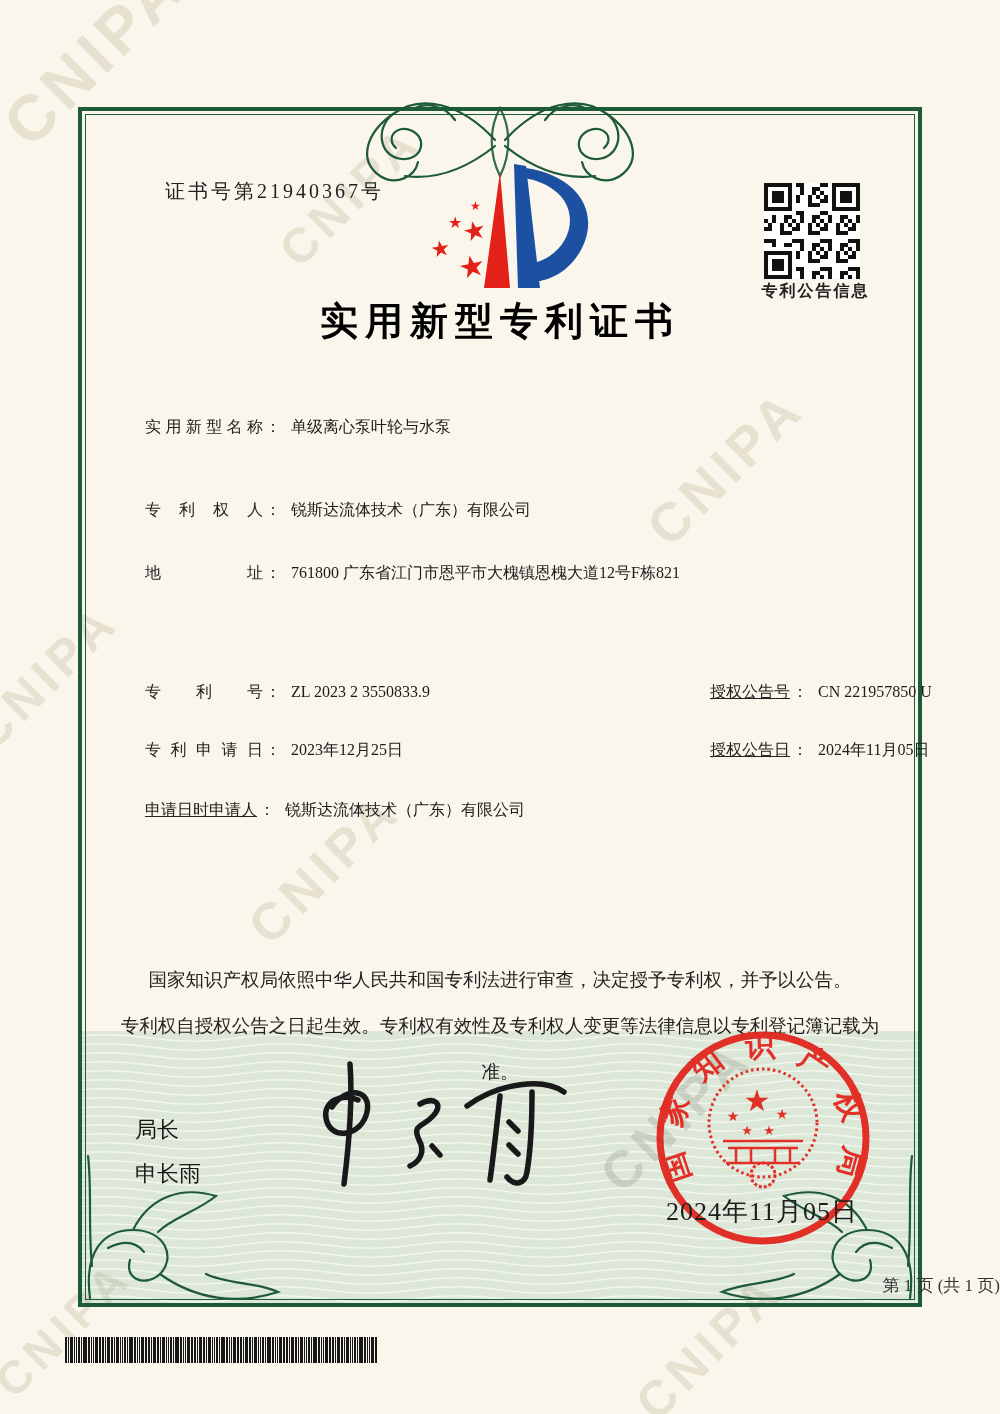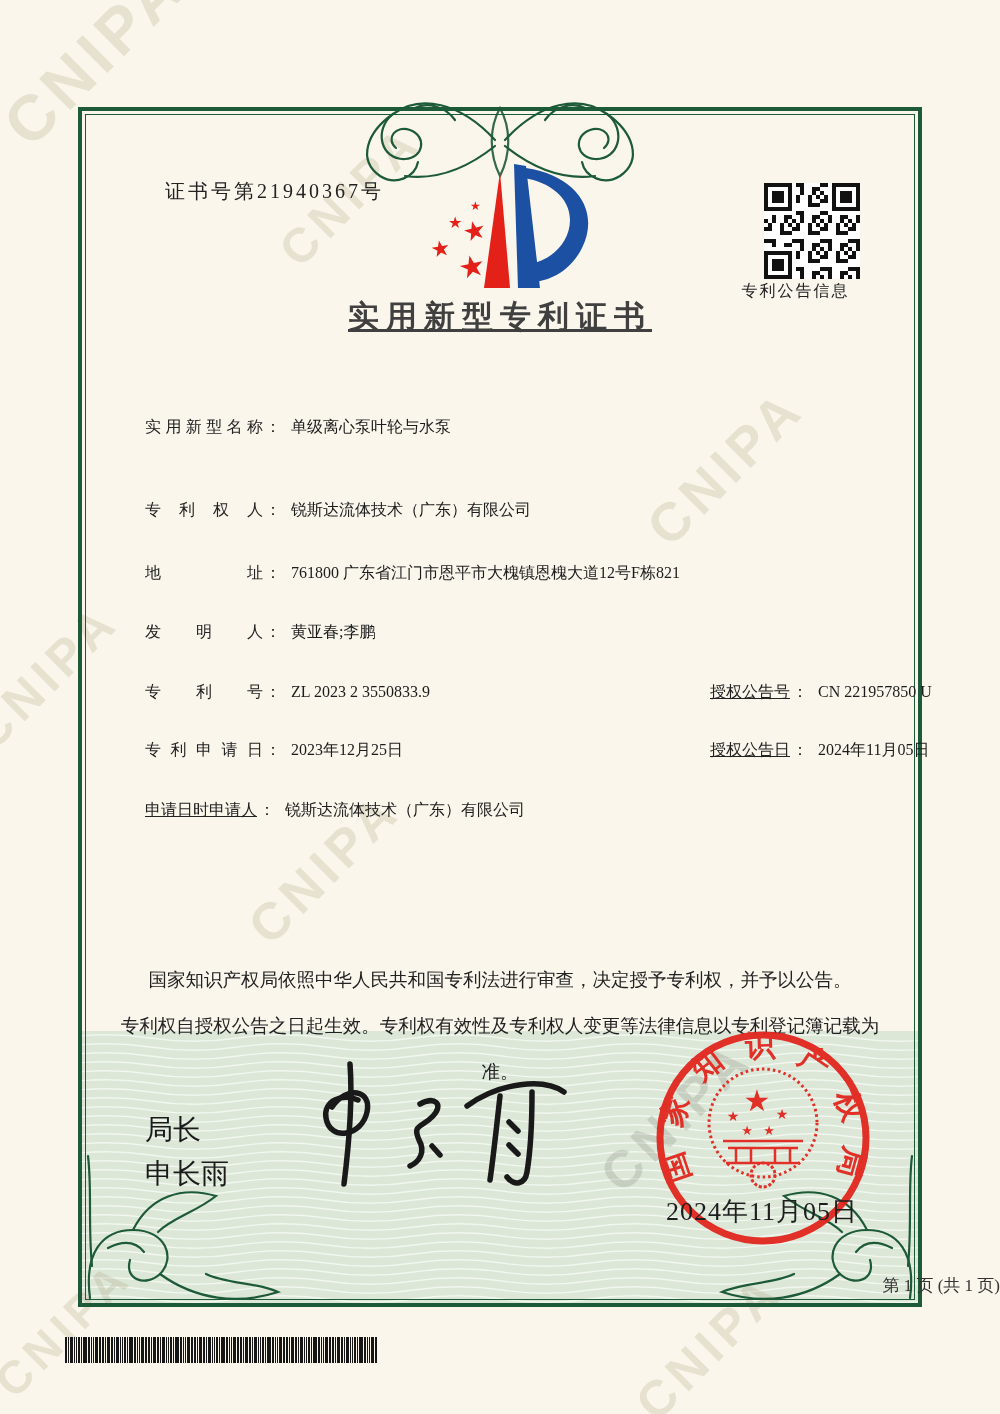--- a/index.html
+++ b/index.html
@@ -34,38 +34,38 @@
   .orn-bl{left:78px;top:1148px;}
   .orn-br{left:692px;top:1148px;transform:scaleX(-1);}
 
   .content{position:absolute;inset:0;z-index:4;}
 
   .cert-no{position:absolute;left:124px;top:178px;font-size:20px;letter-spacing:3px;color:#222;margin-left:41px;}
 
   .logo{position:absolute;left:420px;top:160px;}
 
   .qr{position:absolute;left:764px;top:183px;}
-  .qr-label{position:absolute;left:708px;top:281px;width:175px;text-align:center;font-size:16px;
-            letter-spacing:2px;color:#222;}
-
-  .title{position:absolute;left:0;top:296px;width:100%;text-align:center;font-size:31px;
-         font-weight:bold;letter-spacing:7px;color:#404040;text-decoration:underline;}
+  .qr-label{position:absolute;left:728px;top:281px;width:175px;text-align:center;font-size:16px;
+            letter-spacing:2px;color:#222;font-weight:bold;}
+
+  .title{position:absolute;left:0;top:296px;width:100%;text-align:center;font-size:38px;
+         font-weight:bold;letter-spacing:7px;color:#000000;}
 
   .row{position:absolute;left:145px;font-size:16px;white-space:nowrap;}
   .lbl{display:inline-block;color:#222;text-decoration:underline;}
   .lbl-j{display:inline-block;width:118px;text-align:justify;text-align-last:justify;text-justify:inter-character;color:#222;}
   .colon{display:inline-block;margin:0 10px 0 2px;color:#222;}
   .val{color:#1c1c1c;}
   .col-r{position:absolute;left:565px;top:0;}
 
   .statement{position:absolute;left:118px;top:957px;width:764px;font-size:18.5px;line-height:46px;
              text-align:center;color:#222;}
 
-  .sig-block{position:absolute;left:145px;top:1108px;font-family:"Liberation Sans","DejaVu Sans",sans-serif;
-             font-size:28px;color:#1a1a1a;line-height:44px;}
+  .sig-block{position:absolute;left:135px;top:1108px;font-family:"Liberation Sans","DejaVu Sans",sans-serif;
+             font-size:22px;color:#1a1a1a;line-height:44px;}
   .sig-svg{position:absolute;left:262px;top:1052px;}
   .sig-svg path{fill:none;stroke:#191919;stroke-width:5.5;stroke-linecap:round;stroke-linejoin:round;}
 
   .seal{position:absolute;left:648px;top:1023px;opacity:.94;}
   .seal-date{position:absolute;left:642px;top:1194px;width:240px;text-align:center;font-size:26px;
              letter-spacing:1px;color:#1e1e1e;z-index:6;}
 
   .footer-page{position:absolute;left:0;top:1274px;width:100%;text-align:right;font-size:17px;color:#333;}
 
   .barcode{position:absolute;left:65px;top:1337px;z-index:5;}
@@ -339,23 +339,20 @@
 
     <div class="row" style="top:417px">
       <span class="lbl-j">实用新型名称</span><span class="colon">：</span><span class="val">单级离心泵叶轮与水泵</span>
     </div>
     <div class="row" style="top:500px">
       <span class="lbl-j">专利权人</span><span class="colon">：</span><span class="val">锐斯达流体技术（广东）有限公司</span>
     </div>
     <div class="row" style="top:563px">
       <span class="lbl-j">地址</span><span class="colon">：</span><span class="val">761800 广东省江门市恩平市大槐镇恩槐大道12号F栋821</span>
     </div>
-    <div class="row" style="top:622px">
-      <span class="lbl-j">发明人</span><span class="colon">：</span><span class="val">黄亚春;李鹏</span>
-    </div>
     <div class="row" style="top:682px;width:760px">
       <span class="lbl-j">专利号</span><span class="colon">：</span><span class="val">ZL 2023 2 3550833.9</span>
       <span class="col-r"><span class="lbl">授权公告号</span><span class="colon">：</span><span class="val">CN 221957850 U</span></span>
     </div>
     <div class="row" style="top:740px;width:760px">
       <span class="lbl-j">专利申请日</span><span class="colon">：</span><span class="val">2023年12月25日</span>
       <span class="col-r"><span class="lbl">授权公告日</span><span class="colon">：</span><span class="val">2024年11月05日</span></span>
     </div>
     <div class="row" style="top:800px">
       <span class="lbl">申请日时申请人</span><span class="colon">：</span><span class="val">锐斯达流体技术（广东）有限公司</span>

